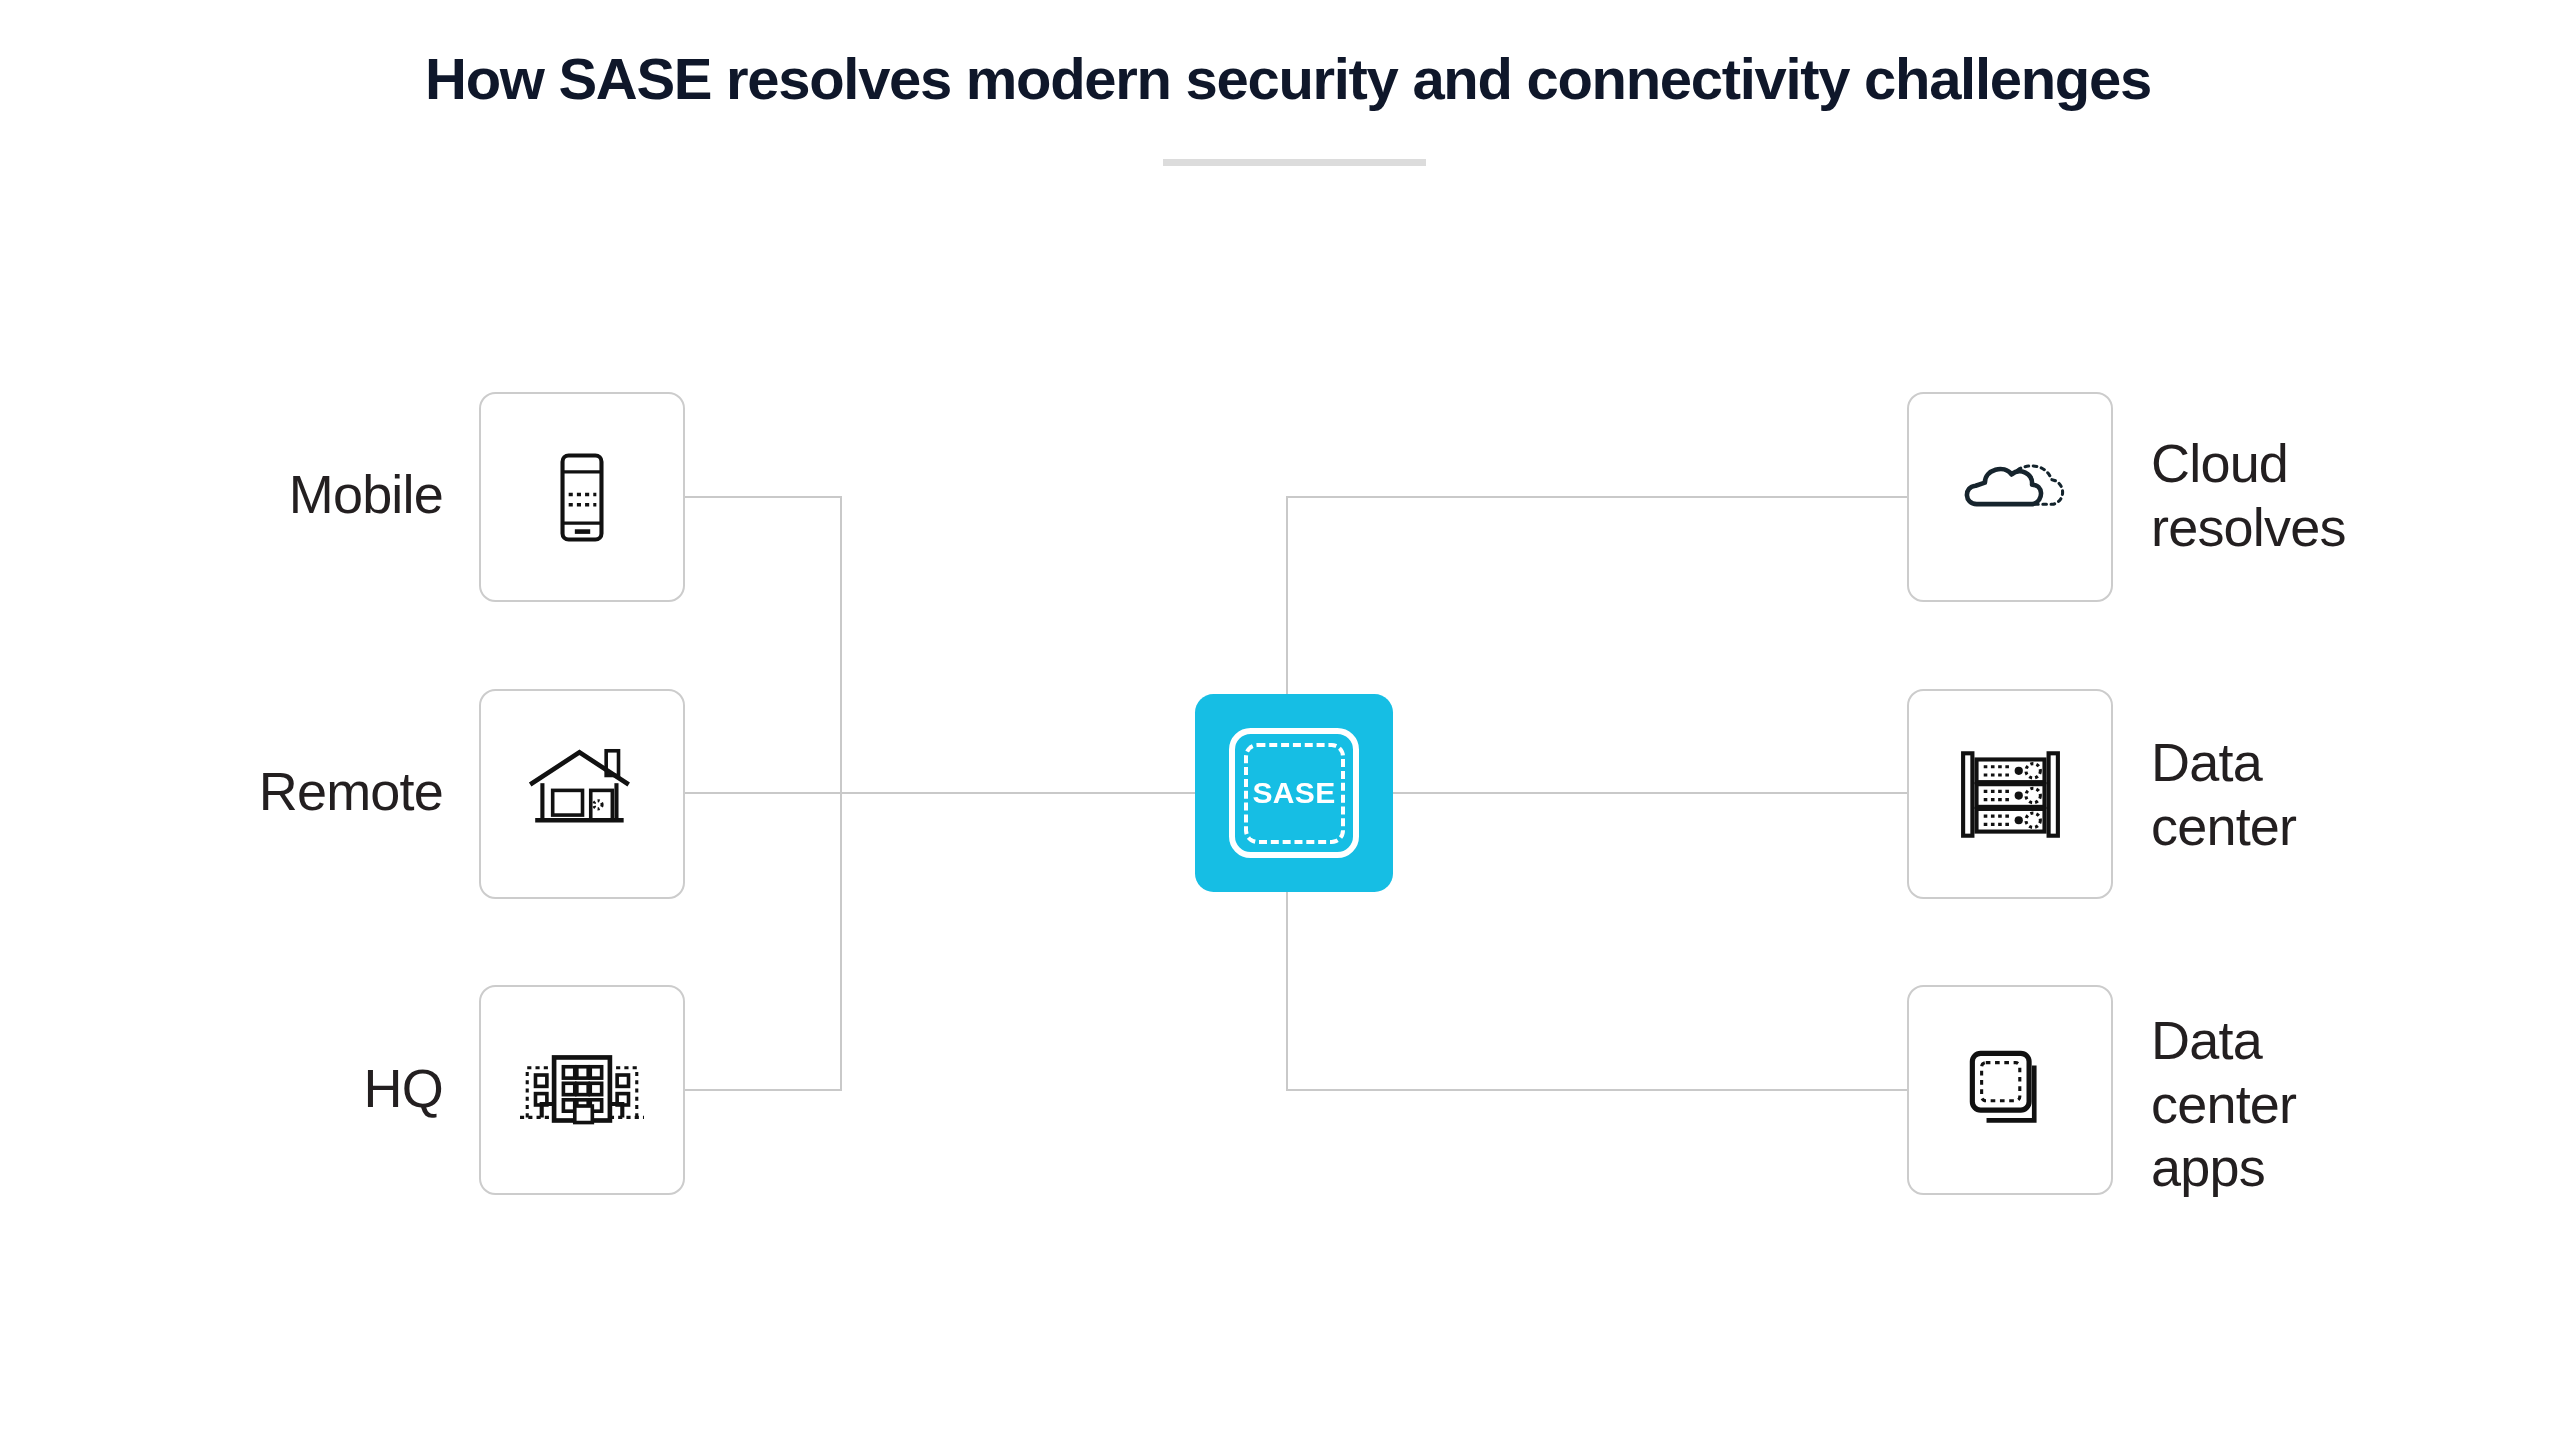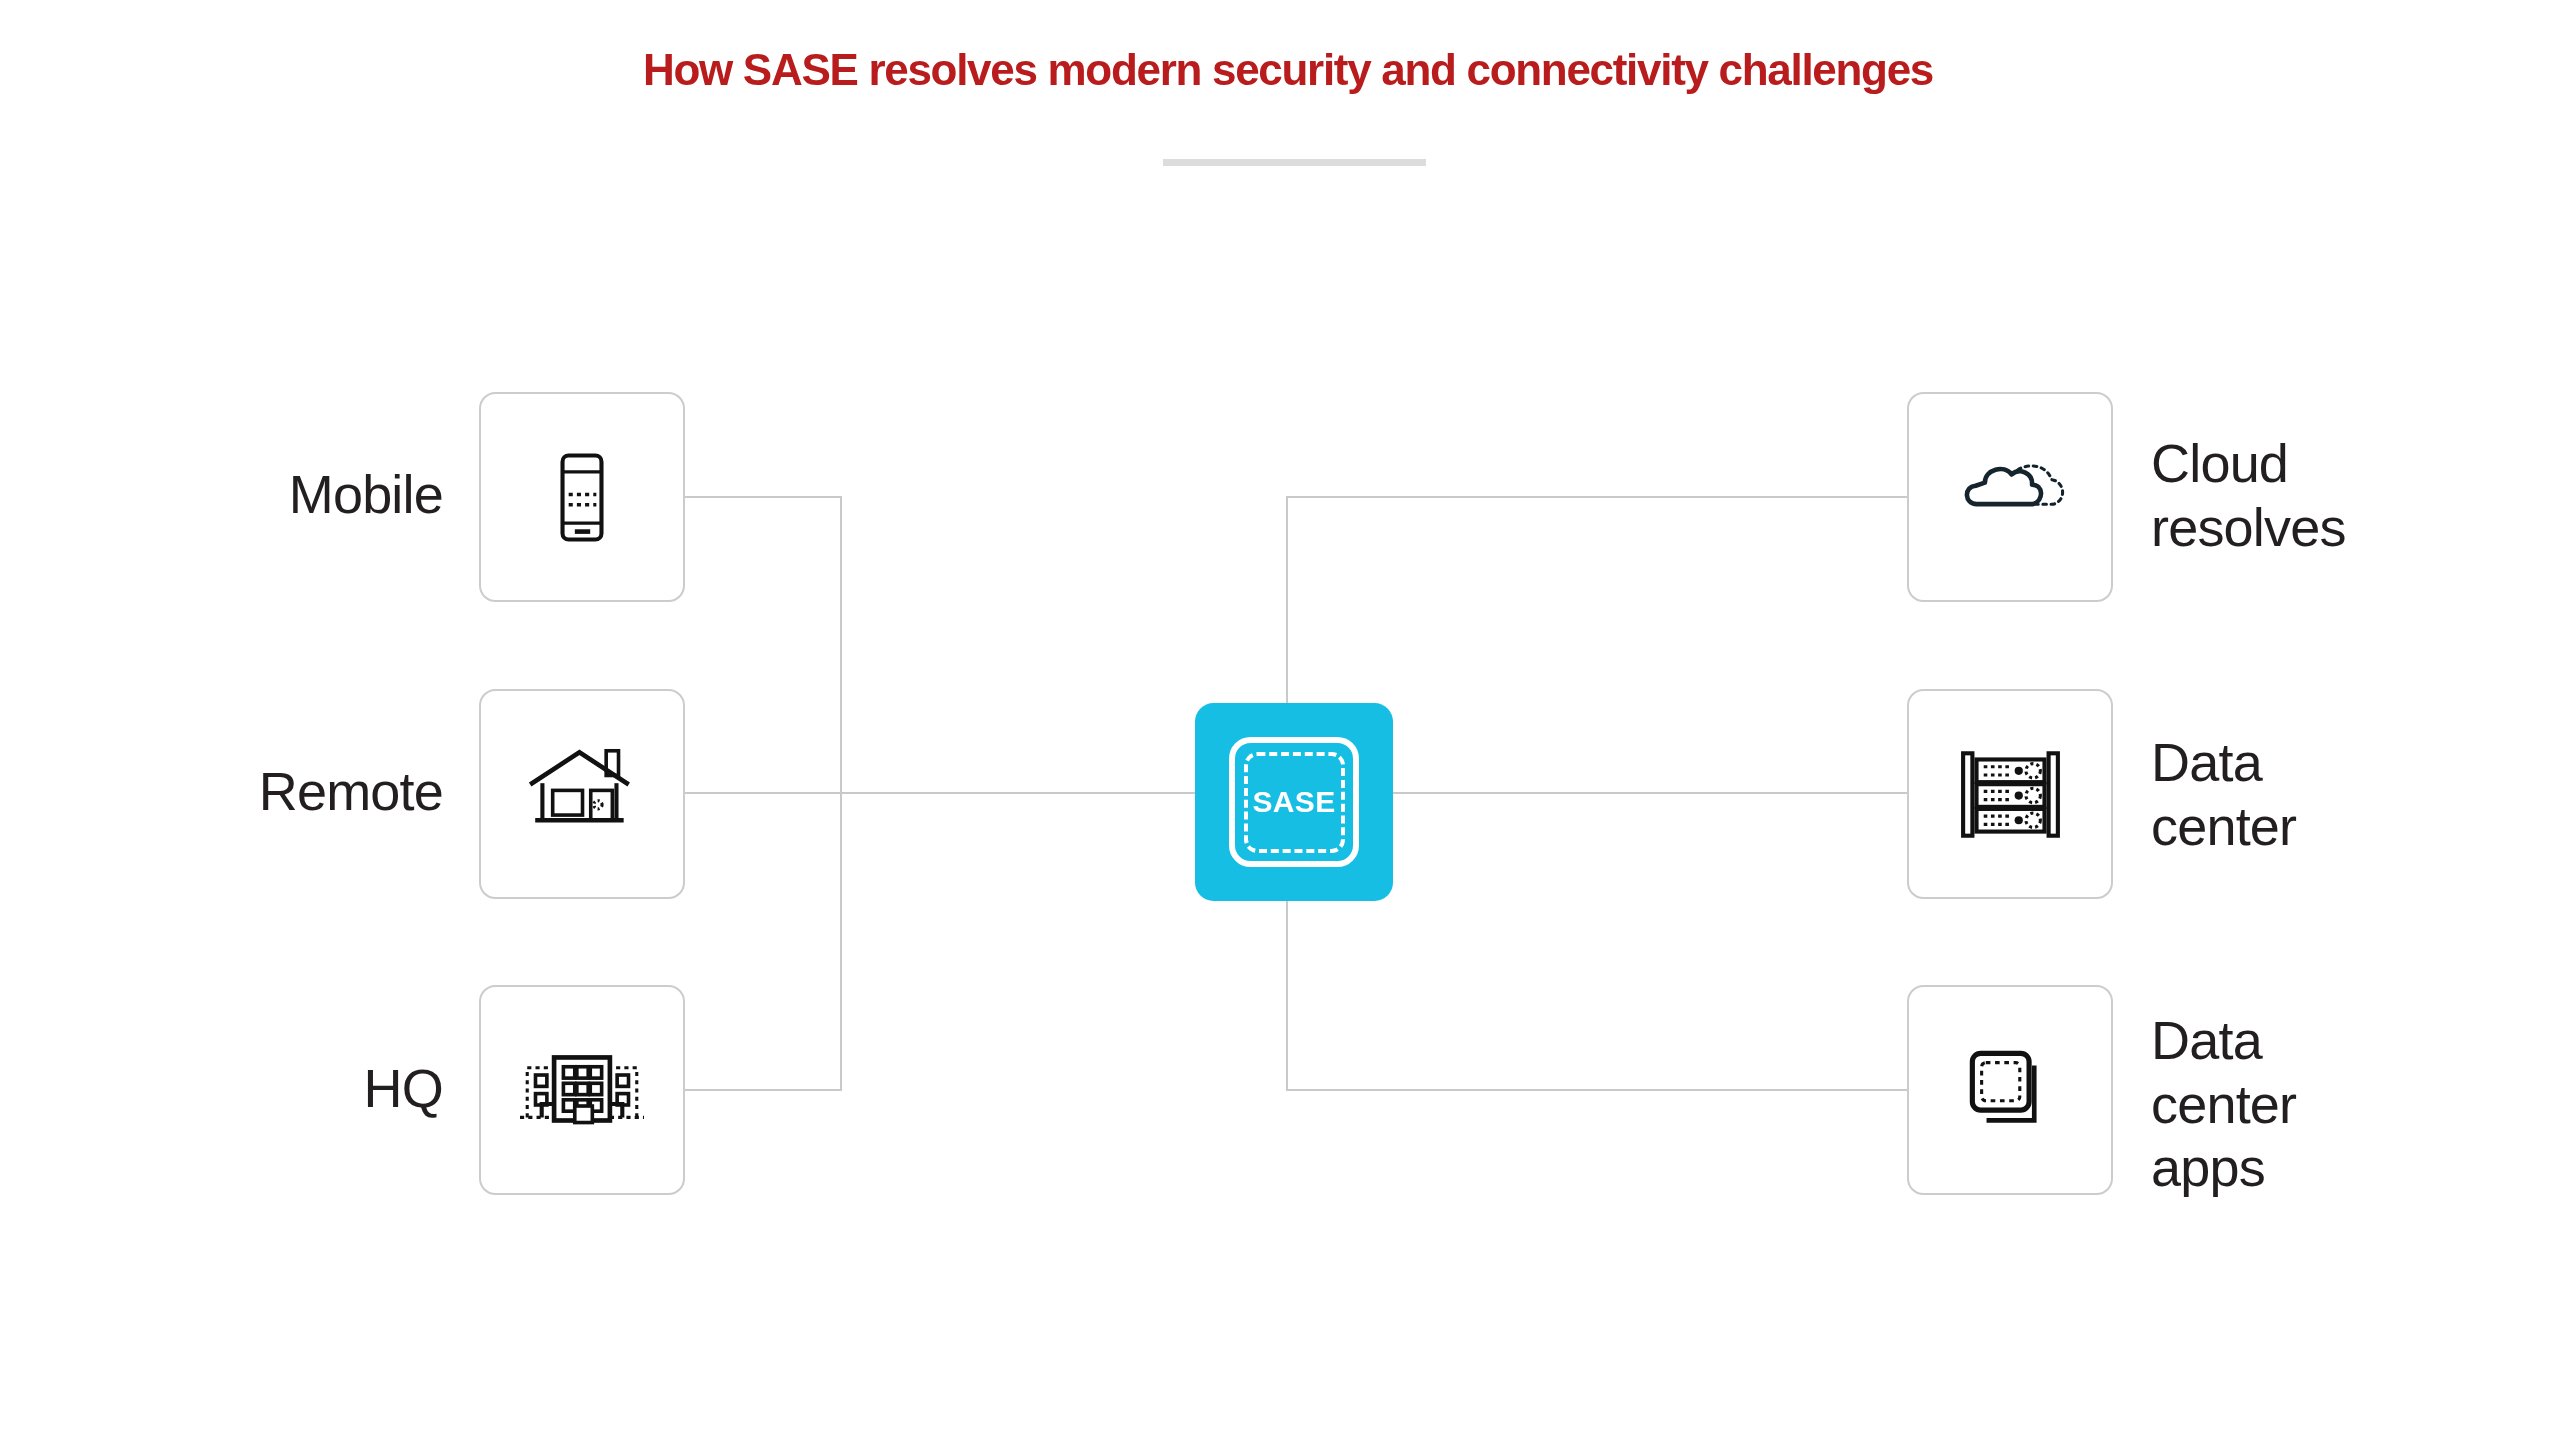--- a/index.html
+++ b/index.html
@@ -9,24 +9,24 @@
     font-family: "Liberation Sans", sans-serif;
     overflow: hidden;
   }
   #stage { position: relative; width: 2576px; height: 1449px; background: #ffffff; }
 
   
   .title {
     position: absolute;
     left: 0; right: 0; top: 45px;
     text-align: center;
-    font-size: 44px;
+    font-size: 58px;
     font-weight: 700;
     letter-spacing: -1.3px;
-    color: #b91c1c;
+    color: #0f172a;
     white-space: nowrap;
   }
   .title-rule {
     position: absolute;
     left: 1163px; top: 159px;
     width: 263px; height: 6.7px;
     background: #dcdcdc;
   }
 
   
@@ -63,21 +63,20 @@
   
   .hub {
     position: absolute;
     left: 1195px; top: 694px;
     width: 198px; height: 198px;
     background: #16bee4;
     border-radius: 18.5px;
     display: flex;
     align-items: center;
     justify-content: center;
-    margin-top: 9px;
   }
   .hub-ring {
     width: 130px; height: 130px;
     border: 6.7px solid #ffffff;
     border-radius: 21.6px;
     display: flex;
     align-items: center;
     justify-content: center;
   }
   .hub-dash {

